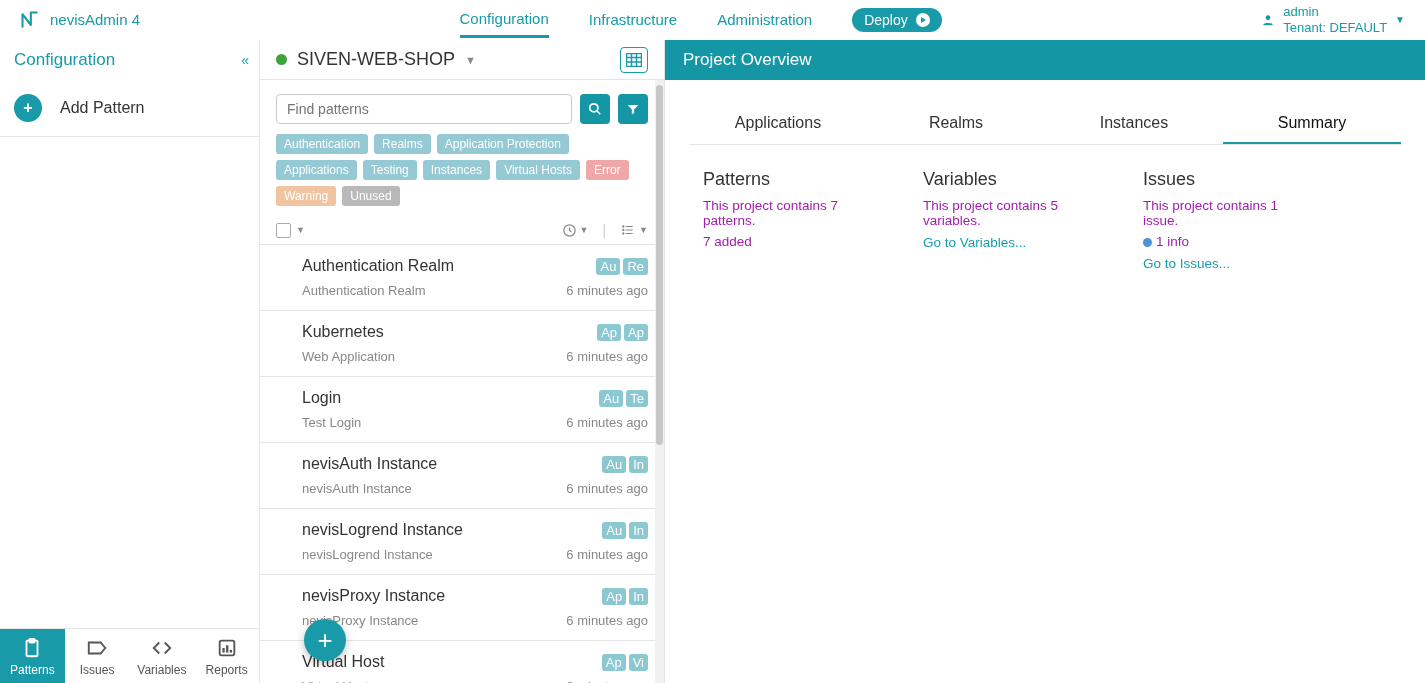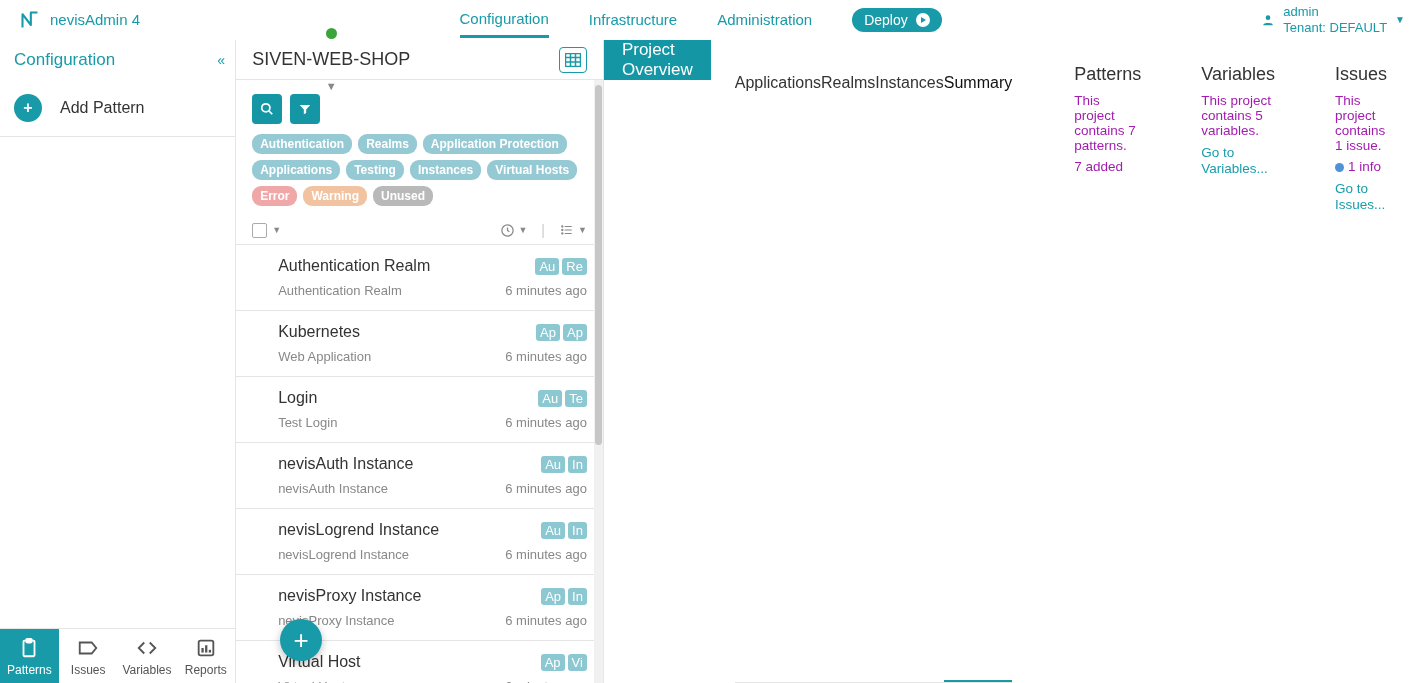--- a/index.html
+++ b/index.html
@@ -27,51 +27,51 @@
   .deploy-play{width:14px;height:14px;background:#fff;border-radius:50%;display:flex;align-items:center;justify-content:center;}
   .deploy-play::after{content:"";border-left:5px solid var(--teal);border-top:3px solid transparent;border-bottom:3px solid transparent;margin-left:1px;}
   .user{display:flex;align-items:center;gap:8px;color:var(--teal);line-height:1.2;font-size:13px;}
   .user-text{display:flex;flex-direction:column;}
   .user-caret{font-size:10px;color:var(--teal);}
   
   
   .layout{display:flex;height:calc(100% - 40px);}
   .col-left{width:260px;border-right:1px solid var(--grey-border);display:flex;flex-direction:column;}
   .col-mid{width:405px;border-right:1px solid var(--grey-border);display:flex;flex-direction:column;position:relative;}
-  .col-right{flex:1;display:flex;flex-direction:row;position:relative;}
+  .col-right{flex:1;display:flex;flex-direction:column;position:relative;}
   
   
   .lpanel-head{height:40px;display:flex;align-items:center;justify-content:space-between;padding:0 14px;color:var(--teal);font-size:17px;}
   .collapse-ic{color:var(--teal);font-size:14px;letter-spacing:-4px;cursor:pointer;}
   .laction{display:flex;align-items:center;gap:18px;padding:14px 14px;border-bottom:1px solid var(--grey-border);cursor:pointer;}
   .laction .circ{width:28px;height:28px;border-radius:50%;display:flex;align-items:center;justify-content:center;color:#fff;font-size:16px;font-weight:bold;}
   .circ-teal{background:var(--teal);}
   .circ-grey{background:#444;}
   .circ-grey::after{content:"";border-left:8px solid #fff;border-top:5px solid transparent;border-bottom:5px solid transparent;margin-left:2px;}
   .laction-label{font-size:16px;color:#333;}
   
   
   .lbottom{margin-top:auto;display:flex;border-top:1px solid var(--grey-border);}
   .lbtab{flex:1;display:flex;flex-direction:column;align-items:center;justify-content:center;gap:4px;padding:8px 0 6px;font-size:12px;color:#555;cursor:pointer;}
   .lbtab.active{background:var(--teal);color:#fff;}
   .lbtab svg{width:22px;height:22px;}
   
   
   .mheader{height:40px;display:flex;align-items:center;justify-content:space-between;padding:0 16px;border-bottom:1px solid var(--grey-border);}
-  .proj{display:flex;align-items:center;gap:10px;font-size:18px;color:#333;cursor:pointer;flex-direction:column;}
+  .proj{display:flex;align-items:center;gap:10px;font-size:18px;color:#333;cursor:pointer;}
   .projdot{width:11px;height:11px;border-radius:50%;background:#3aa53a;}
   .proj-caret{font-size:11px;color:#888;}
   .gridbtn{width:28px;height:26px;border:1px solid var(--teal);border-radius:4px;color:var(--teal);display:flex;align-items:center;justify-content:center;cursor:pointer;}
   
   .search-row{display:flex;gap:8px;padding:14px 16px 10px;}
   .search-in{flex:1;border:1px solid #c9c9c9;border-radius:4px;padding:6px 10px;font-size:14px;color:#666;}
   .sqbtn{width:30px;height:30px;background:var(--teal-deep);border-radius:4px;color:#fff;display:flex;align-items:center;justify-content:center;cursor:pointer;}
   
   .chips{display:flex;flex-wrap:wrap;gap:6px;padding:0 16px 10px;}
-  .chip{background:var(--chip);color:#fff;font-size:12px;padding:3px 8px;border-radius:9px;cursor:pointer;font-weight:bold;}
+  .chip{background:var(--chip);color:#fff;font-size:12px;padding:3px 8px;border-radius:3px;cursor:pointer;}
   .chip.warn{background:var(--chip-warn);} .chip.err{background:var(--chip-err);} .chip.grey{background:var(--chip-grey);}
   
   .toolbar{display:flex;align-items:center;padding:6px 16px;border-bottom:1px solid var(--grey-border);color:#888;}
   .toolbar .cb{width:15px;height:15px;border:1px solid #aaa;border-radius:2px;margin-right:4px;}
   .tcaret{font-size:9px;margin-left:1px;}
   .tb-right{margin-left:auto;display:flex;gap:14px;align-items:center;}
   .tbic{display:flex;align-items:center;gap:2px;font-size:15px;}
   
   .plist{flex:1;overflow-y:auto;}
   .prow{padding:12px 16px 12px 42px;border-bottom:1px solid var(--grey-border);display:flex;flex-direction:column;gap:8px;cursor:pointer;}
@@ -181,20 +181,21 @@
       </div>
       <div class="gridbtn">
         <svg width="16" height="14" viewBox="0 0 16 14" fill="none" stroke="#189AA8" stroke-width="1.5">
             <rect x=".5" y=".5" width="15" height="13"></rect>
             <path d="M.5 4.5h15M.5 9h15M5.5.5v13M10.5.5v13"></path>
           </svg>
       </div>
     </div>
 
     <div class="search-row">
+      <input class="search-in" placeholder="Find patterns" style="">
       <div class="sqbtn">
         <svg width="14" height="14" viewBox="0 0 24 24" fill="none" stroke="#fff" stroke-width="3">
             <circle cx="10" cy="10" r="7"></circle>
             <path d="M21 21l-6-6"></path>
           </svg>
       </div>
       <div class="sqbtn">
         <svg width="14" height="14" viewBox="0 0 24 24" fill="#fff">
             <path d="M3 5h18l-7 8v6l-4 2v-8z"></path>
           </svg>

